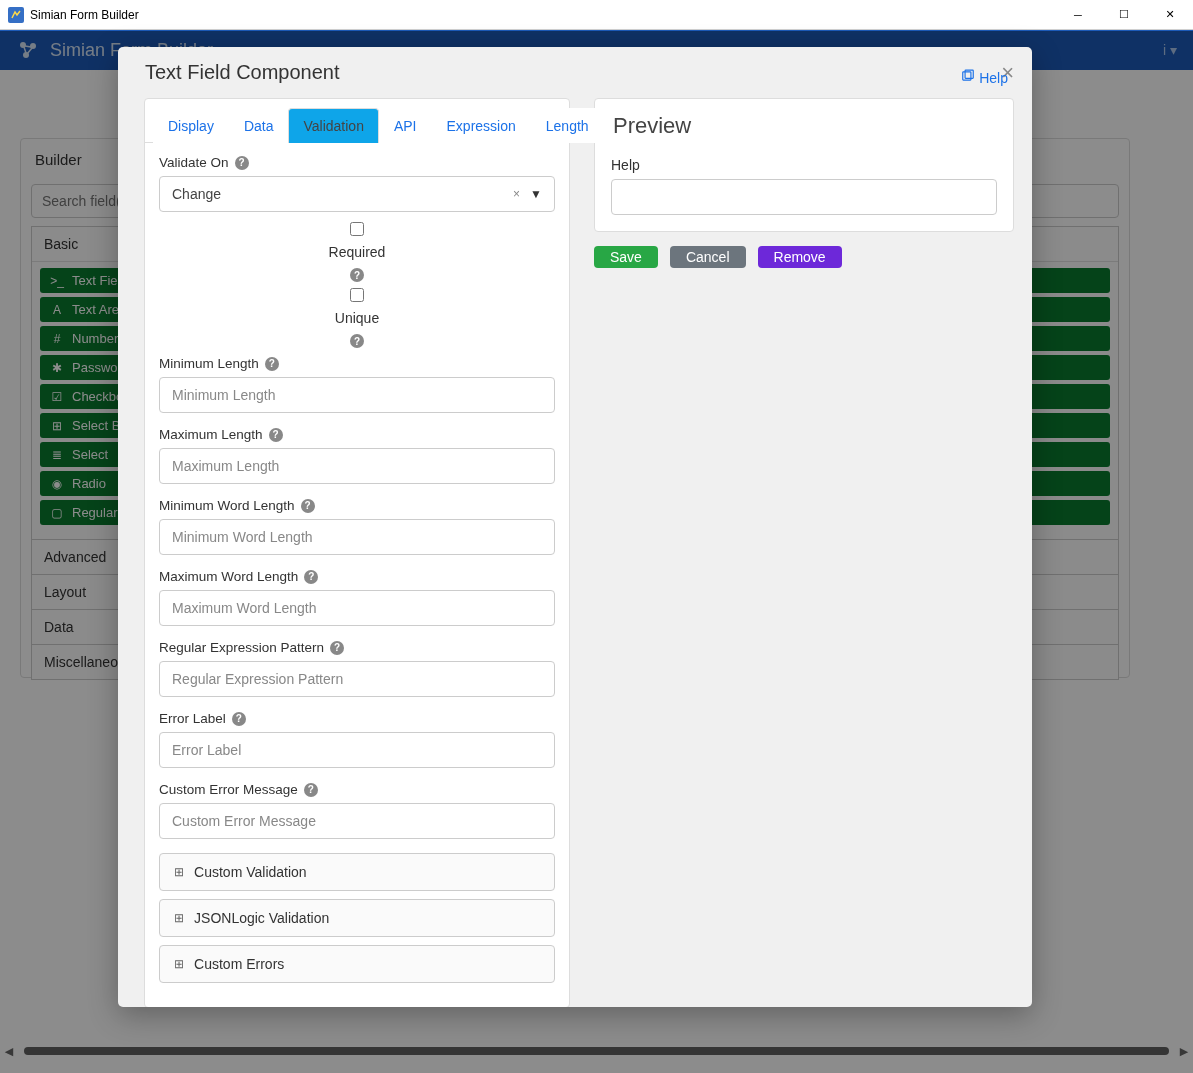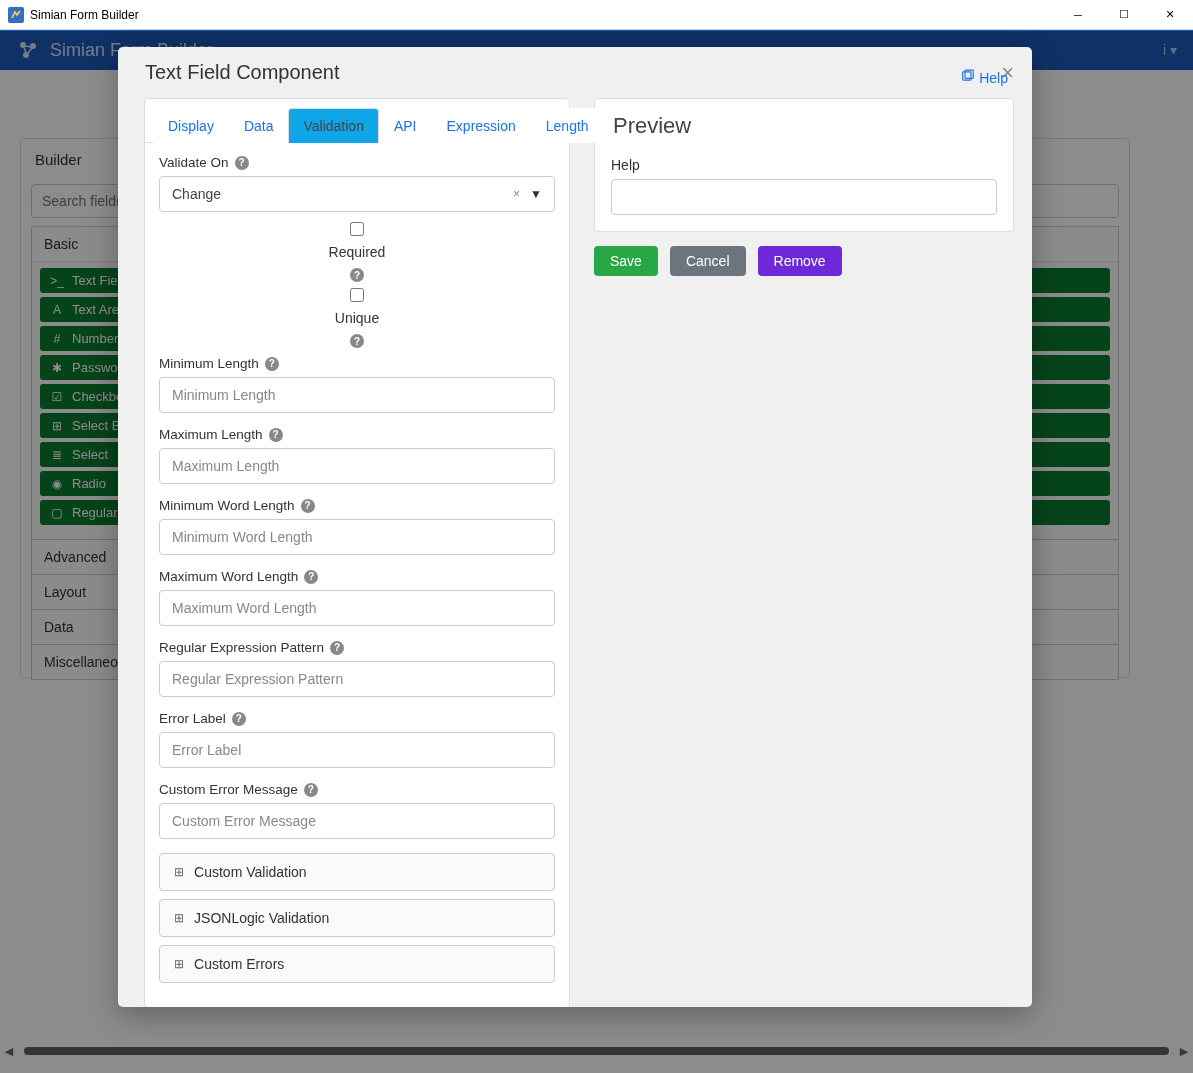--- a/index.html
+++ b/index.html
@@ -67,21 +67,21 @@
 .textin::placeholder { color:#888; }
 .collapser { border:1px solid #ccc; border-radius:4px; height:38px; display:flex; align-items:center; gap:10px; padding:0 14px; font-size:14px; color:#333; margin-bottom:8px; background:#fafafa; cursor:pointer; }
 .collapser .plus { color:#666; font-size:12px; }
 
 .preview-title { font-size:22px; color:#444; padding:14px 18px 10px 18px; }
 .preview-body { padding:8px 16px 16px 16px; }
 .preview-label { font-size:14px; color:#333; margin-bottom:6px; display:block; }
 .preview-input { width:100%; height:36px; border:1px solid #ccc; border-radius:4px; padding:0 10px; font-size:14px; }
 
 .btn-row { display:flex; gap:12px; margin-top:14px; }
-.btn { height:30px; padding:0 16px; border:0; border-radius:4px; font-size:14px; cursor:pointer; color:#fff; }
+.btn { height:22px; padding:0 16px; border:0; border-radius:4px; font-size:14px; cursor:pointer; color:#fff; }
 .btn-save { background:#28a745; }
 .btn-cancel { background:#6c757d; }
 .btn-remove { background:#6d28d9; }
 
 .form-group { margin-bottom:4px; }
 </style>
 </head>
 <body>
 
 <div class="titlebar">

